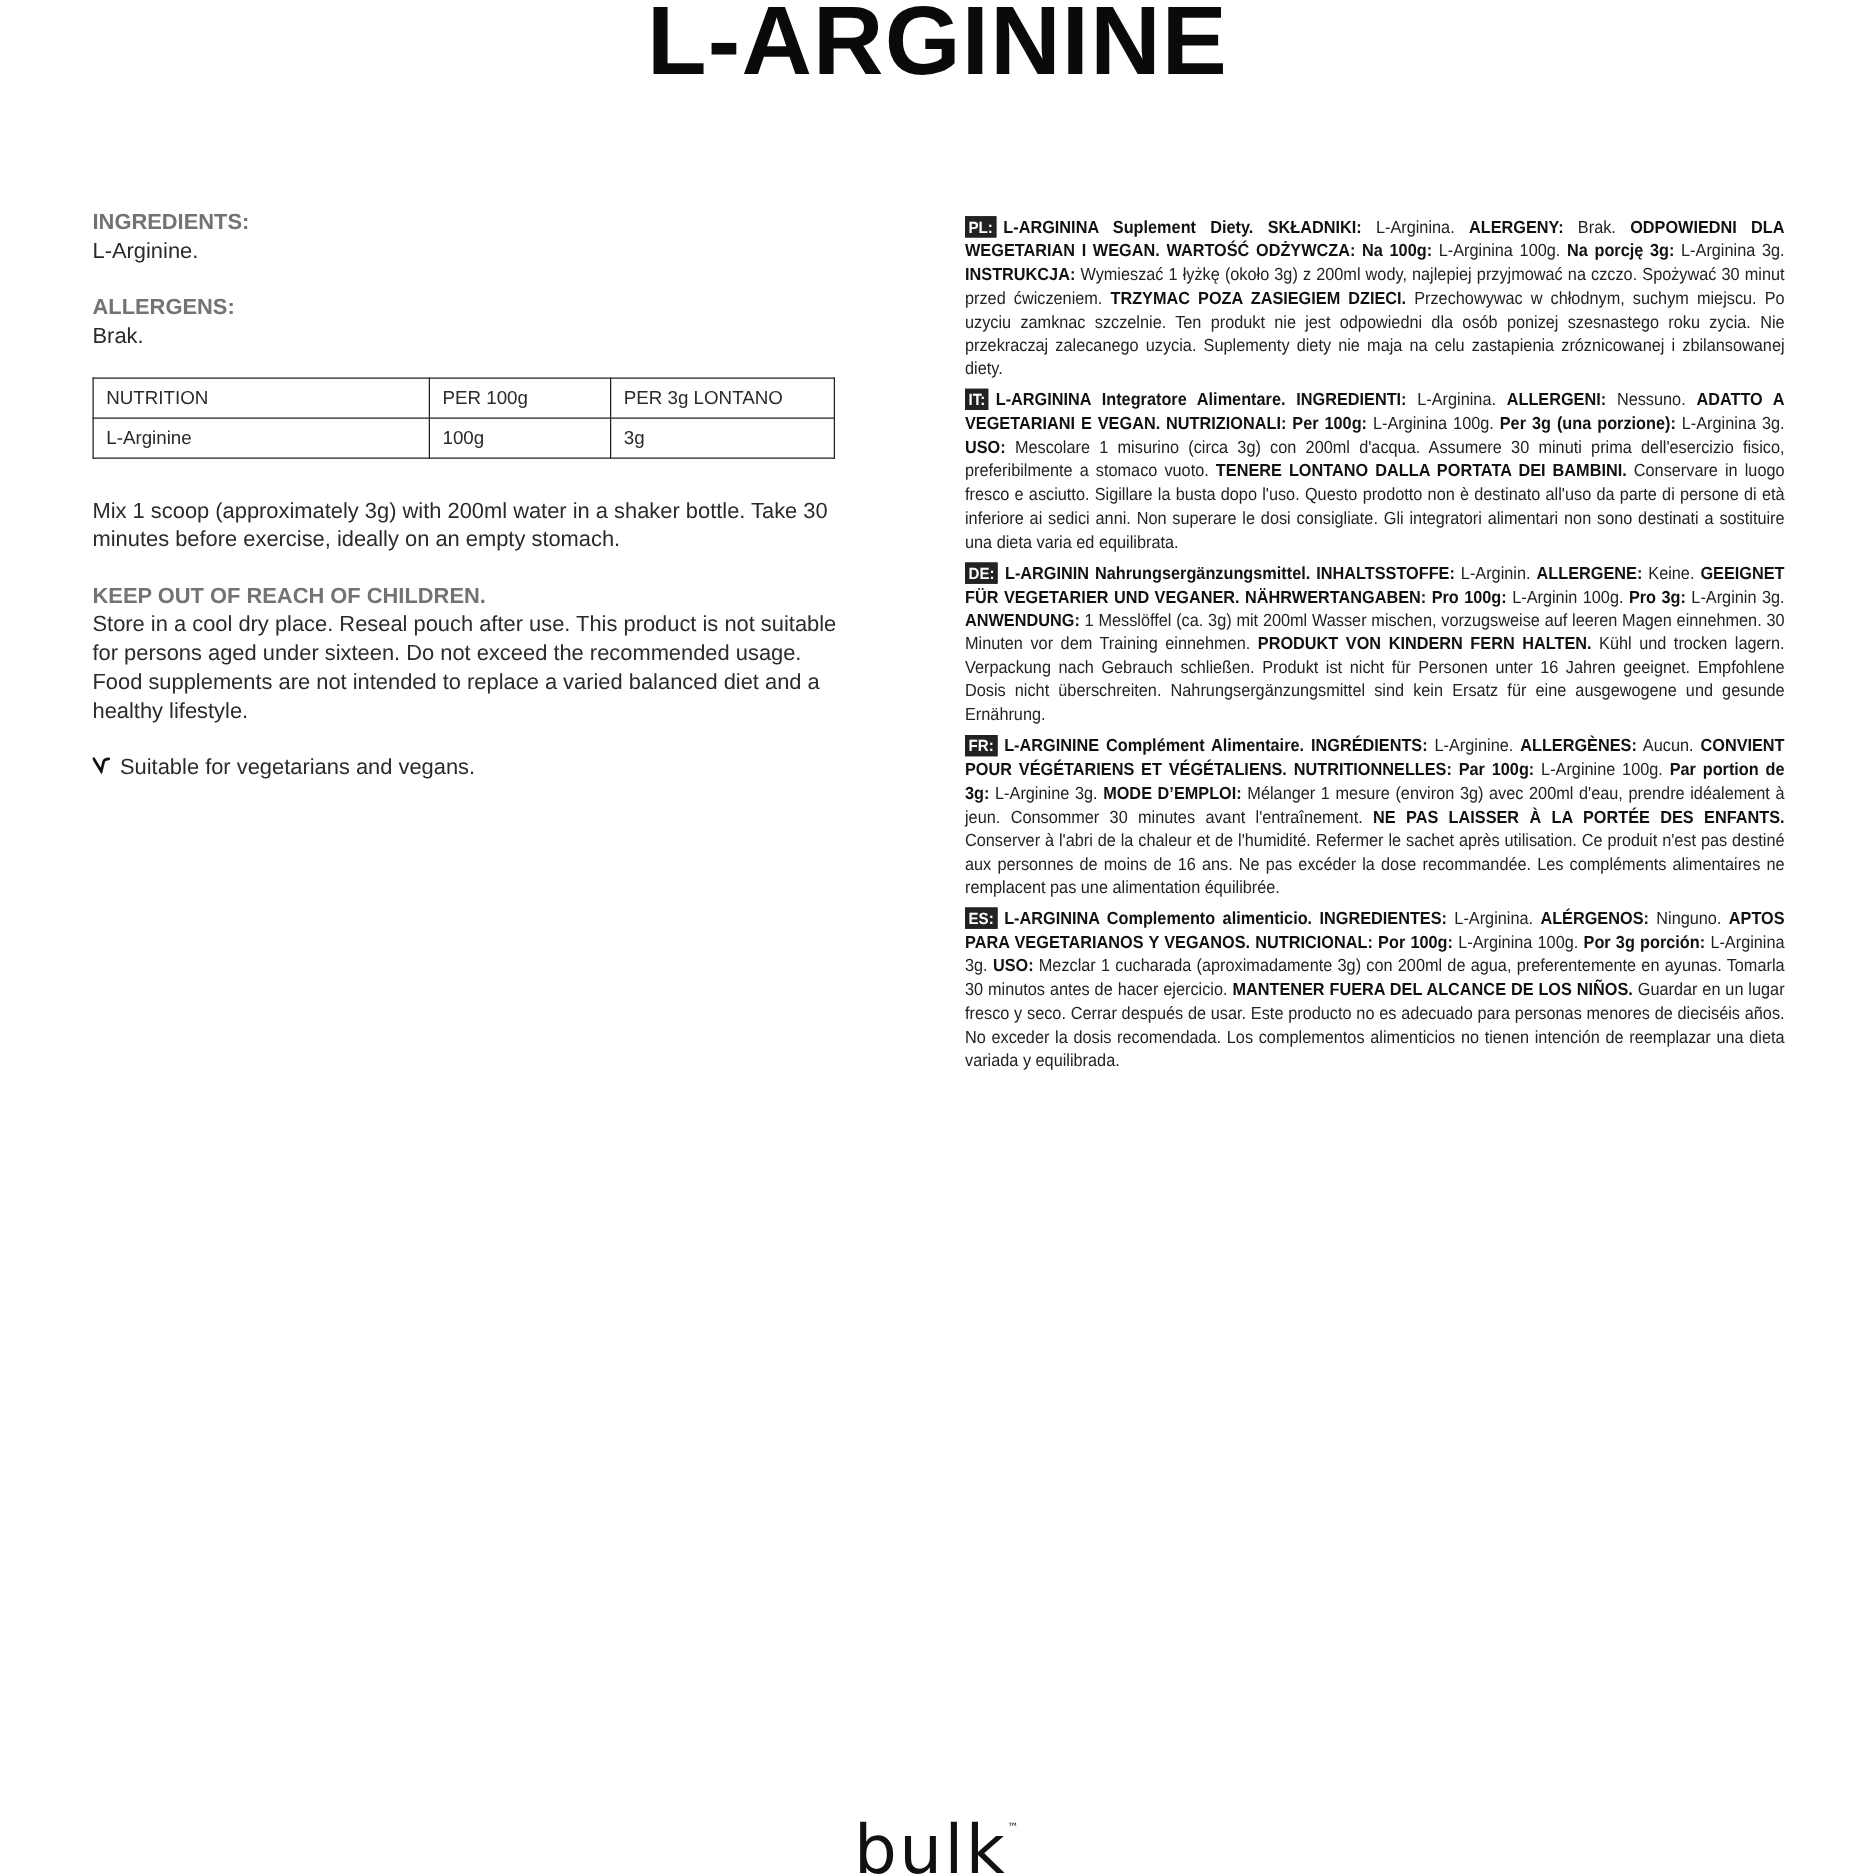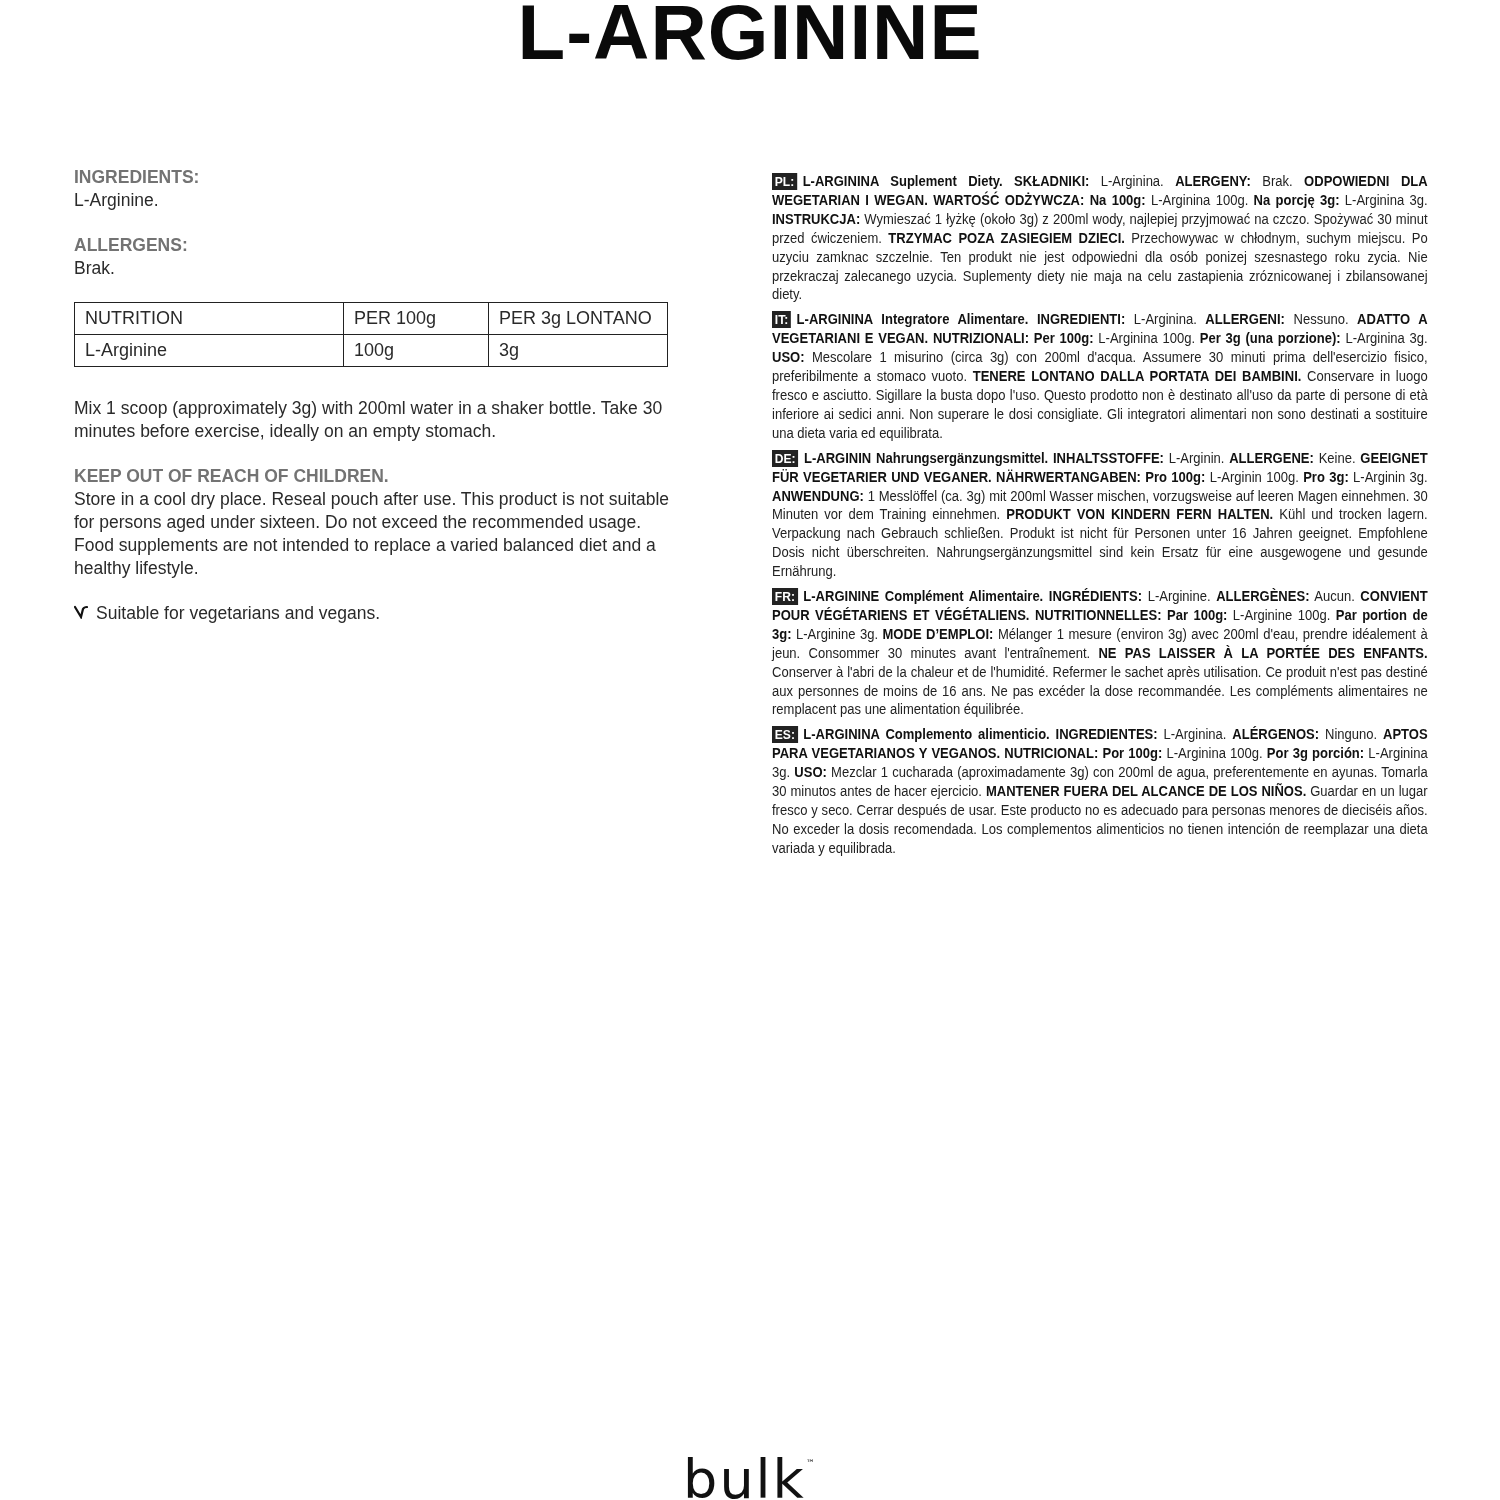--- a/index.html
+++ b/index.html
@@ -1,21 +1,21 @@
 <!DOCTYPE html>
 <html><head>
 <meta charset="utf-8">
 <style>
   html, body { margin:0; padding:0; background:#ffffff; }
   body { width:1500px; height:1500px; position:relative; overflow:hidden; color:#1a1a1a; font-family:"Liberation Sans", sans-serif; }
   .title { position:absolute; top:-8px; left:0; width:1500px; text-align:center; font-family:"Liberation Sans", sans-serif; font-weight:700; font-size:78px; letter-spacing:1px; color:#0a0a0a; line-height:80px; }
   .left { position:absolute; left:74px; top:166px; width:600px; font-size:17.5px; line-height:23px; color:#2a2a2a; }
   .h { font-weight:700; color:#737373; font-size:17.5px; }
   .block { margin-bottom:22px; }
-  table.nut { border-collapse:collapse; width:594px; margin:12px 0 30px 0; font-size:18px; }
+  table.nut { border-collapse:collapse; width:594px; margin:12px 0 30px 0; font-size:15px; }
   table.nut td { border:1.5px solid #222; padding:4px 10px; height:20px; }
   table.nut td.c1 { width:248px; }
   table.nut td.c2 { width:124px; }
   .vegan { display:flex; align-items:flex-start; gap:8px; margin-top:2px; }
   .vegan-icon { font-weight:700; font-size:18px; width:14px; }
   .right { position:absolute; left:772px; top:172px; width:656px; font-family:"Liberation Sans", sans-serif; font-size:14px; line-height:18.9px; color:#222; text-align:justify; transform:scaleX(0.93); transform-origin:left top; width:705px; }
   .lang { margin-bottom:6px; }
   .code { display:inline-block; background:#222; color:#fff; font-weight:700; font-size:13px; padding:0 2px; line-height:15px; margin-right:6px; border:1px solid #222; }
   .right b { color:#111; }
   .logo { position:absolute; top:1448px; left:0; width:1500px; text-align:center; font-size:54px; font-weight:400; letter-spacing:2px; color:#111; font-family:"DejaVu Sans", sans-serif; }

